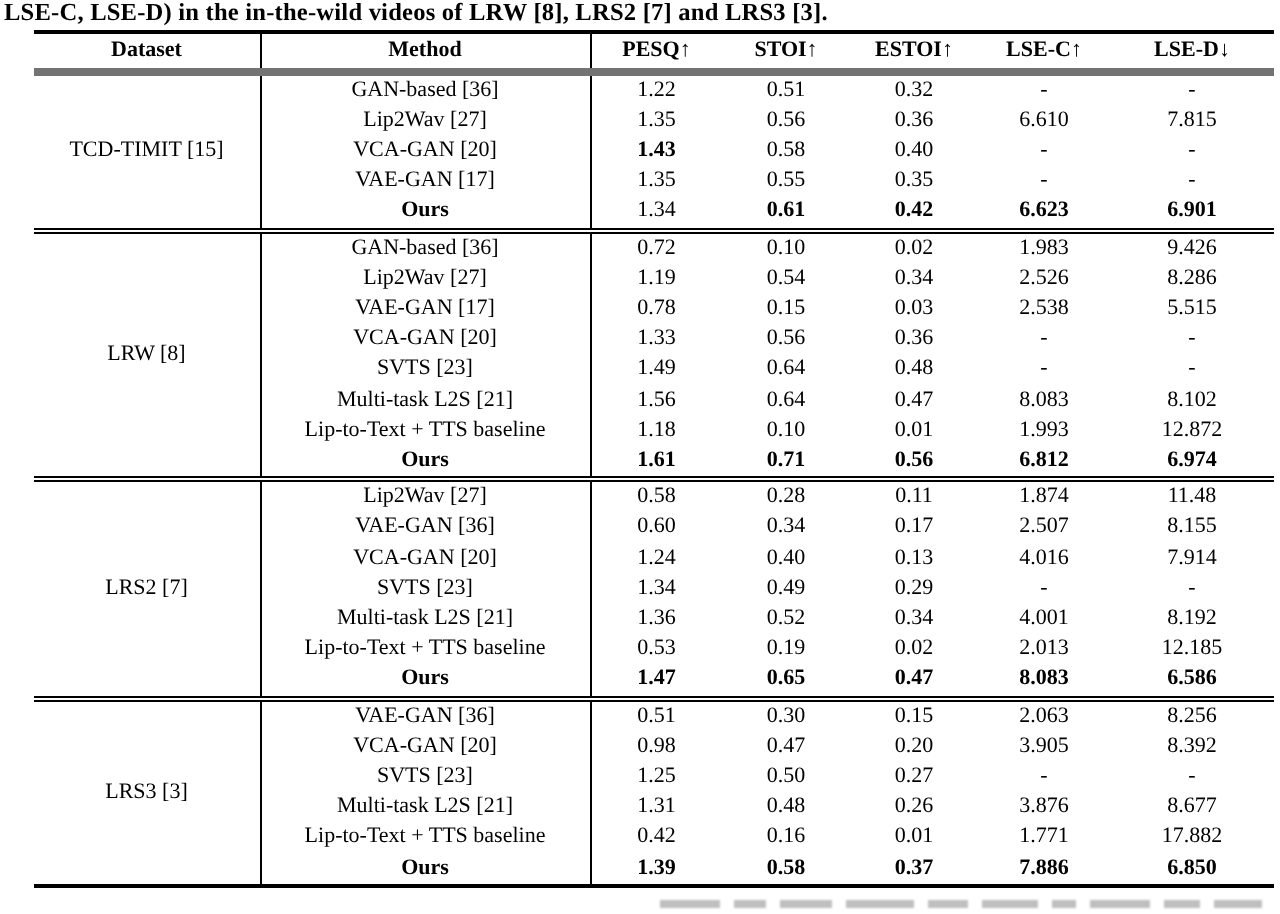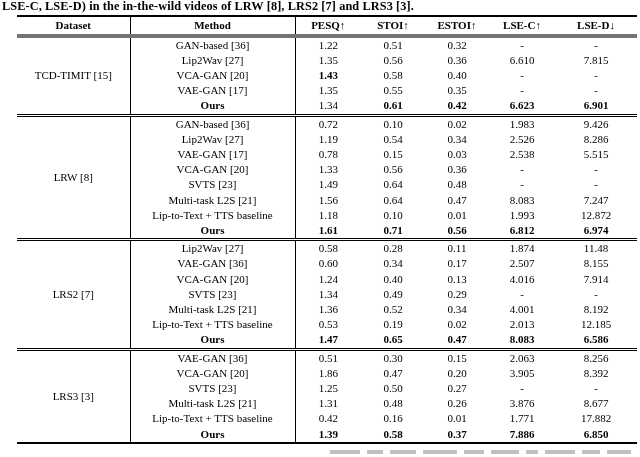--- a/index.html
+++ b/index.html
@@ -183,21 +183,21 @@
           <td class="val">0.48</td>
           <td class="val">-</td>
           <td class="val">-</td>
         </tr>
         <tr>
           <td class="method vline">Multi-task L2S [21]</td>
           <td class="val">1.56</td>
           <td class="val">0.64</td>
           <td class="val">0.47</td>
           <td class="val">8.083</td>
-          <td class="val">7.247</td>
+          <td class="val">8.102</td>
         </tr>
         <tr>
           <td class="method vline">Lip-to-Text + TTS baseline</td>
           <td class="val">1.18</td>
           <td class="val">0.10</td>
           <td class="val">0.01</td>
           <td class="val">1.993</td>
           <td class="val">12.872</td>
         </tr>
         <tr>
@@ -273,21 +273,21 @@
           <td class="dataset vline" rowspan="6">LRS3 [3]</td>
           <td class="method vline">VAE-GAN [36]</td>
           <td class="val">0.51</td>
           <td class="val">0.30</td>
           <td class="val">0.15</td>
           <td class="val">2.063</td>
           <td class="val">8.256</td>
         </tr>
         <tr>
           <td class="method vline">VCA-GAN [20]</td>
-          <td class="val">1.86</td>
+          <td class="val">0.98</td>
           <td class="val">0.47</td>
           <td class="val">0.20</td>
           <td class="val">3.905</td>
           <td class="val">8.392</td>
         </tr>
         <tr>
           <td class="method vline">SVTS [23]</td>
           <td class="val">1.25</td>
           <td class="val">0.50</td>
           <td class="val">0.27</td>

